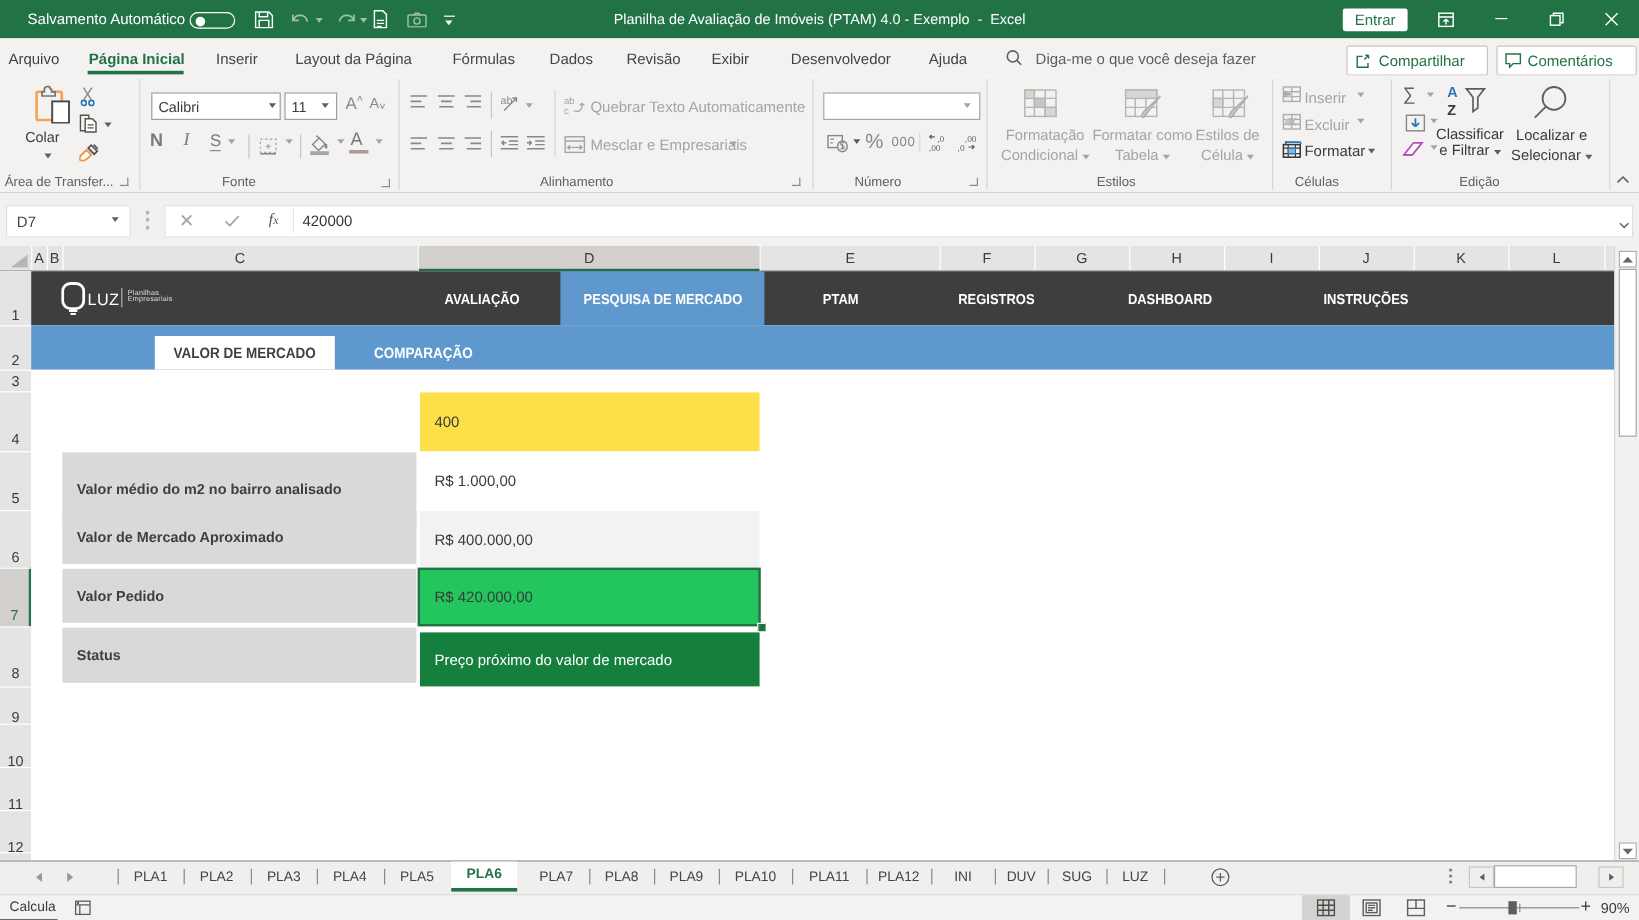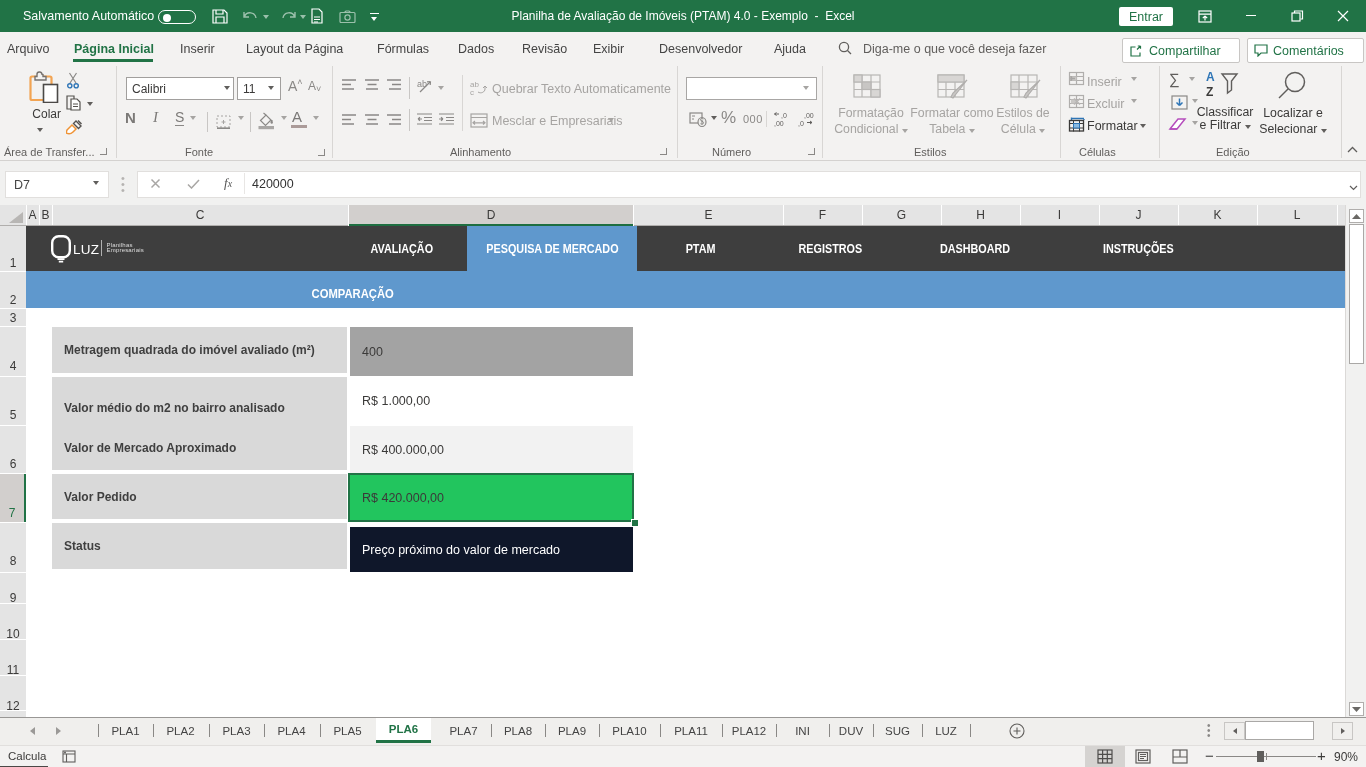--- a/index.html
+++ b/index.html
@@ -118,21 +118,21 @@
  <div class="grp" style="left:1159px;top:3px;height:92px"></div>
  <div class="grp" style="left:1341px;top:3px;height:92px"></div>
 
  <svg class="a" style="left:29px;top:8px" width="30" height="32" viewBox="0 0 30 32">
       <g fill="none">
         <rect x="1.5" y="5.5" width="21" height="23.5" rx="1.5" stroke="#f2a453" stroke-width="2.2"></rect>
         <path d="M8 5.5V3.8A2.5 2.5 0 0 1 13 3.3l1 .2v2h3v3.5H6V5.5z" fill="#f3f2f1" stroke="#76726f" stroke-width="1.4"></path>
         <rect x="14.5" y="13.5" width="14" height="18" fill="#fff" stroke="#4b4947" stroke-width="1.6"></rect>
       </g>
     </svg>
- <div class="a" style="left:21px;top:44px;width:40px;text-align:right;font-size:12px;color:#3b3a39">Colar</div>
+ <div class="a" style="left:21px;top:44px;width:40px;text-align:left;font-size:12px;color:#3b3a39">Colar</div>
  <div class="a" style="left:37px;top:64.5px;line-height:0"><span class="dd"></span></div>
  <svg class="a" style="left:67px;top:9px" width="12" height="17" viewBox="0 0 12 17">
       <g stroke="#8a8886" stroke-width="1.2" fill="none">
         <path d="M2.5 1l6.5 10M9.5 1 3 11"></path>
       </g>
       <g stroke="#2e75b6" stroke-width="1.4" fill="none">
         <circle cx="2.8" cy="13.8" r="2.1"></circle>
         <circle cx="9.2" cy="13.8" r="2.1"></circle>
       </g>
     </svg>
@@ -499,53 +499,53 @@
  <div class="a ct" style="left:790px;top:0;width:80px;height:45px;color:#fff;font-weight:bold;font-size:12px;white-space:nowrap">
       <span style="display:inline-block;transform:scaleX(.9)">REGISTROS</span>
     </div>
  <div class="a ct" style="left:935px;top:0;width:80px;height:45px;color:#fff;font-weight:bold;font-size:12px;white-space:nowrap">
       <span style="display:inline-block;transform:scaleX(.9)">DASHBOARD</span>
     </div>
  <div class="a ct" style="left:1098px;top:0;width:80px;height:45px;color:#fff;font-weight:bold;font-size:12px;white-space:nowrap">
       <span style="display:inline-block;transform:scaleX(.9)">INSTRUÇÕES</span>
     </div>
 
+ <div class="a ct" style="left:129px;top:54px;width:150px;height:28px;background:#fff;color:#3f3f3f;font-weight:bold;font-size:12.5px">
+      <span style="display:inline-block;transform:scaleX(.9)">VALOR DE MERCADO</span>
+    </div>
  <div class="a ct" style="left:303px;top:54px;width:100px;height:28px;color:#fff;font-weight:bold;font-size:12.5px">
       <span style="display:inline-block;transform:scaleX(.9)">COMPARAÇÃO</span>
     </div>
 
- <div class="a cl" style="left:52px;top:101px;width:295px;height:46px;background:#d9d9d9">
-      <span style="margin-left:12px;font-weight:bold;font-size:12px;color:#3f3f3f">Metragem quadrada do imóvel avaliado (m²)</span>
-    </div>
  <div class="a cl" style="left:52px;top:151px;width:295px;height:62px;background:#d9d9d9">
       <span style="margin-left:12px;font-weight:bold;font-size:12px;color:#3f3f3f">Valor médio do m2 no bairro analisado</span>
     </div>
  <div class="a cl" style="left:52px;top:200px;width:295px;height:44px;background:#d9d9d9">
       <span style="margin-left:12px;font-weight:bold;font-size:12px;color:#3f3f3f">Valor de Mercado Aproximado</span>
     </div>
  <div class="a cl" style="left:52px;top:248px;width:295px;height:45px;background:#d9d9d9">
       <span style="margin-left:12px;font-weight:bold;font-size:12px;color:#3f3f3f">Valor Pedido</span>
     </div>
  <div class="a cl" style="left:52px;top:297px;width:295px;height:46px;background:#d9d9d9">
       <span style="margin-left:12px;font-weight:bold;font-size:12px;color:#3f3f3f">Status</span>
     </div>
 
- <div class="a cl" style="left:350px;top:101px;width:283px;height:49px;background:#a3a3a3">
+ <div class="a cl" style="left:350px;top:101px;width:283px;height:49px;background:#fde047">
       <span style="margin-left:12px;font-size:12.5px;color:#3b3a39">400</span>
     </div>
  <div class="a cl" style="left:350px;top:151px;width:283px;height:48px;background:#fff">
       <span style="margin-left:12px;font-size:12.5px;color:#3b3a39">R$ 1.000,00</span>
     </div>
  <div class="a cl" style="left:350px;top:200px;width:283px;height:47px;background:#f2f2f2">
       <span style="margin-left:12px;font-size:12.5px;color:#3b3a39">R$ 400.000,00</span>
     </div>
  <div class="a cl" style="left:350px;top:249px;width:283px;height:46px;background:#22c55e">
       <span style="margin-left:12px;font-size:12.5px;color:#3b3a39">R$ 420.000,00</span>
     </div>
- <div class="a cl" style="left:350px;top:301px;width:283px;height:45px;background:#0f172a">
+ <div class="a cl" style="left:350px;top:301px;width:283px;height:45px;background:#15803d">
       <span style="margin-left:12px;font-size:12.5px;color:#fff">Preço próximo do valor de mercado</span>
     </div>
 
  <div class="a" style="left:348px;top:247px;width:286px;height:49px;border:2px solid #217346;box-sizing:border-box"></div>
  <div class="a" style="left:631px;top:293px;width:6px;height:6px;background:#217346;border-left:1px solid #fff;border-top:1px solid #fff"></div>
 </div>
 
 <div class="a" style="left:1345px;top:205px;width:21px;height:512px;background:#f1f1f0;border-left:1px solid #dbd9d7" id="vscroll">
  <div class="a ct" style="left:3px;top:4px;width:15px;height:14px;background:#fff;border:1px solid #b0aeac;box-sizing:border-box">
       <svg width="9" height="5" viewBox="0 0 9 5">

